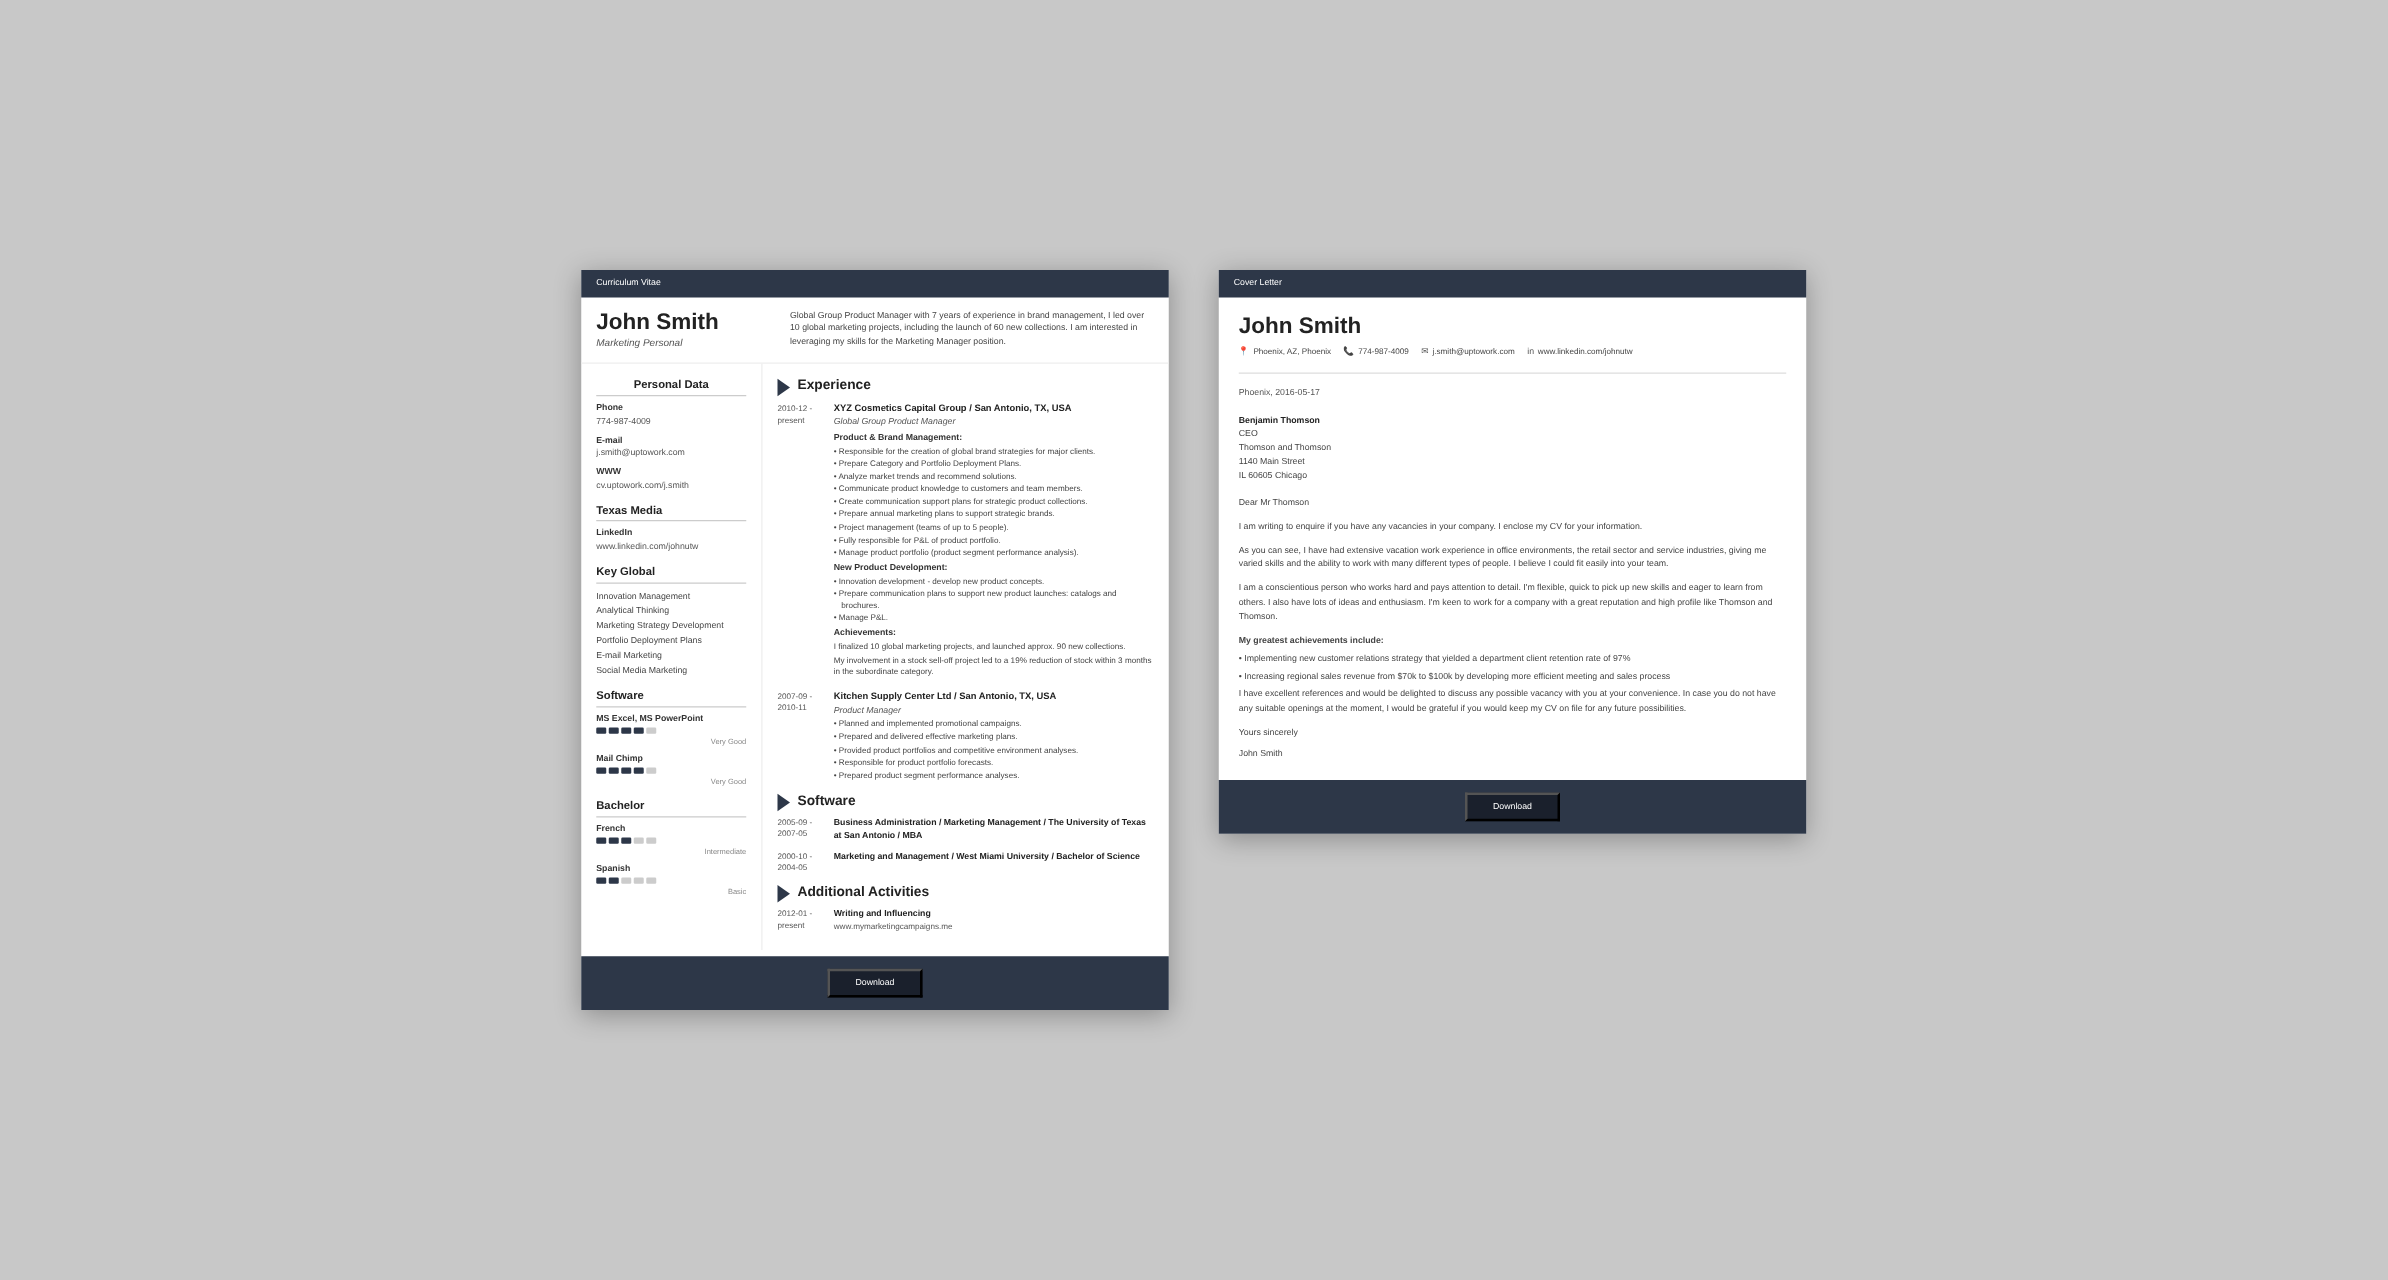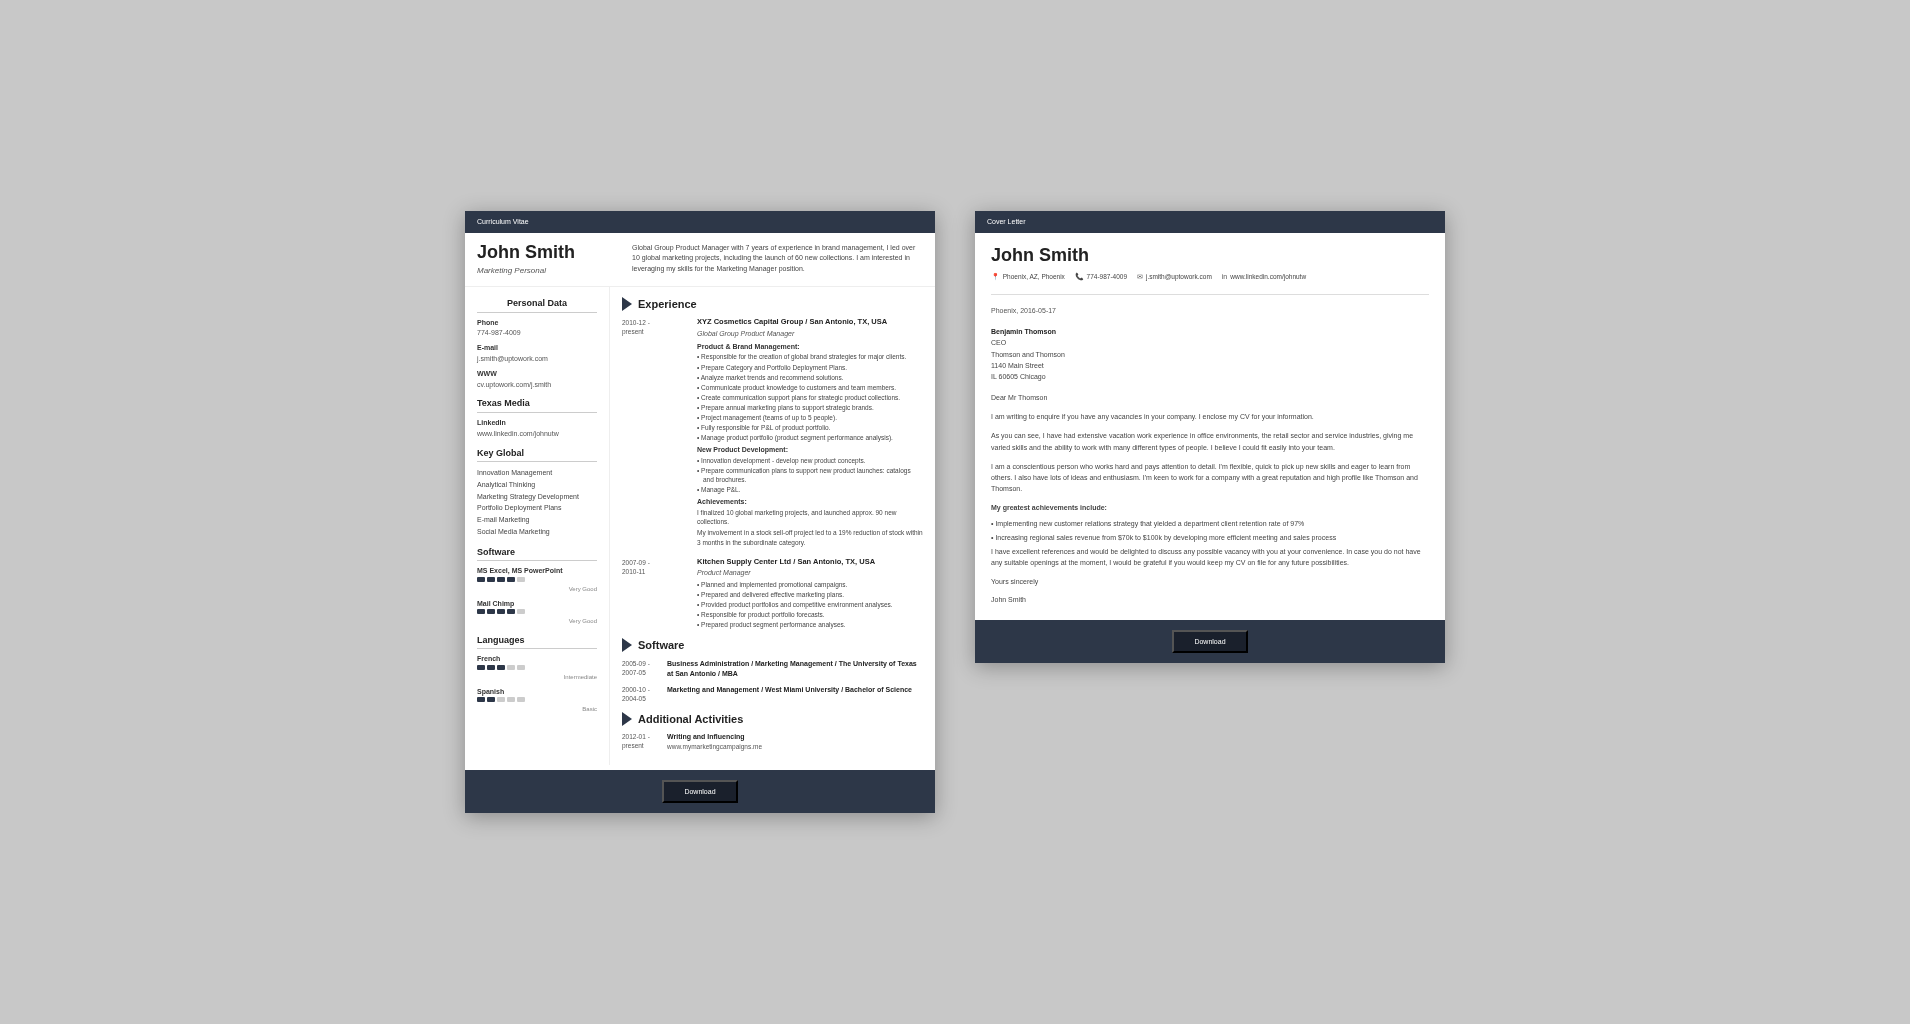--- a/index.html
+++ b/index.html
@@ -114,21 +114,21 @@
     .rating-label {
       font-size: 6px;
       color: #888;
       text-align: right;
       margin-bottom: 5px;
     }
 
     
     .section-heading {
       display: flex;
-      align-items: flex-start;
+      align-items: flex-end;
       margin-bottom: 5px;
       margin-top: 8px;
     }
     .section-heading:first-child { margin-top: 0; }
     .section-arrow {
       width: 0;
       height: 0;
       border-top: 7px solid transparent;
       border-bottom: 7px solid transparent;
       border-left: 10px solid #2d3748;
@@ -136,21 +136,20 @@
       flex-shrink: 0;
     }
     .section-heading h2 {
       font-size: 11px;
       font-weight: 700;
       color: #222;
     }
     .exp-entry {
       display: flex;
       margin-bottom: 8px;
-      gap: 30px;
     }
     .exp-date {
       flex: 0 0 45px;
       font-size: 6.5px;
       color: #555;
       padding-top: 1px;
     }
     .exp-content {
       flex: 1;
     }
@@ -378,21 +377,21 @@
                 <div class="rating-dot filled"></div>
                 <div class="rating-dot filled"></div>
                 <div class="rating-dot filled"></div>
                 <div class="rating-dot filled"></div>
                 <div class="rating-dot empty"></div>
               </div>
               <div class="rating-label">Very Good</div>
             </div>
           </div>
 
-        <div class="sidebar-section-title">Languages</div>
+        <div class="sidebar-section-title">Bachelor</div>
         <div id="cv-languages-list">
             <div>
               <div class="sidebar-label">French</div>
               <div class="rating-bar">
                 <div class="rating-dot filled"></div>
                 <div class="rating-dot filled"></div>
                 <div class="rating-dot filled"></div>
                 <div class="rating-dot empty"></div>
                 <div class="rating-dot empty"></div>
               </div>

